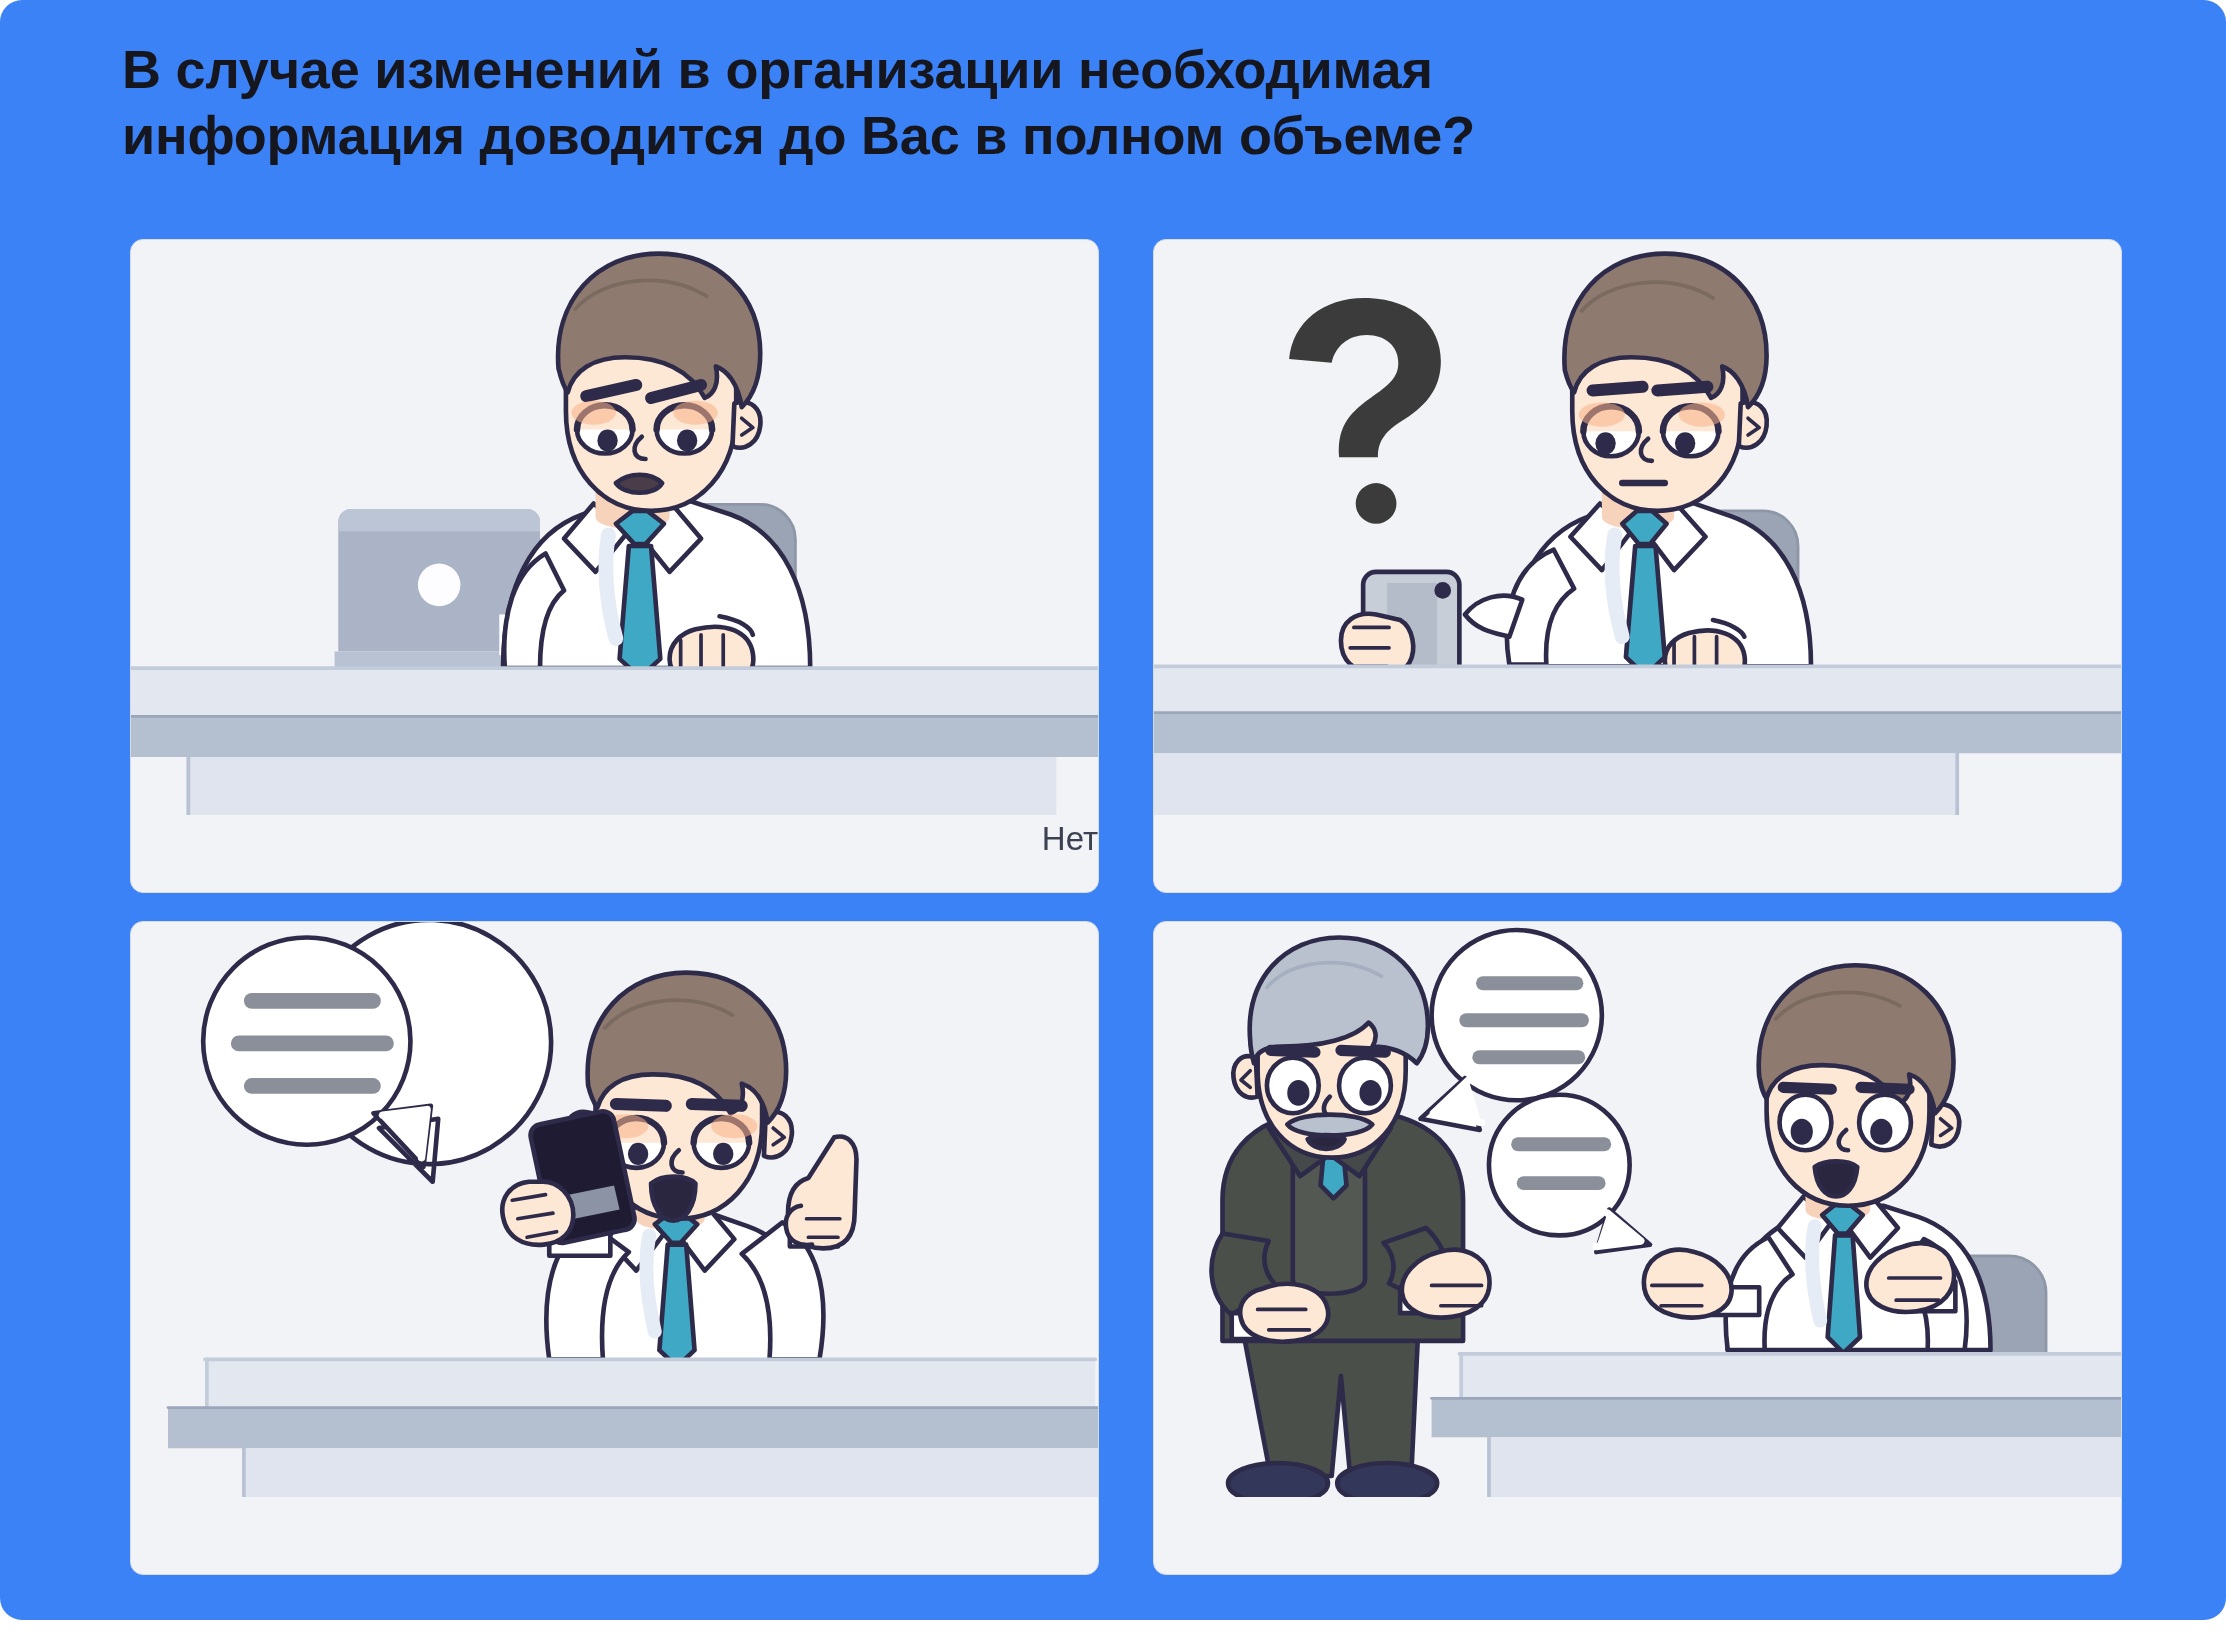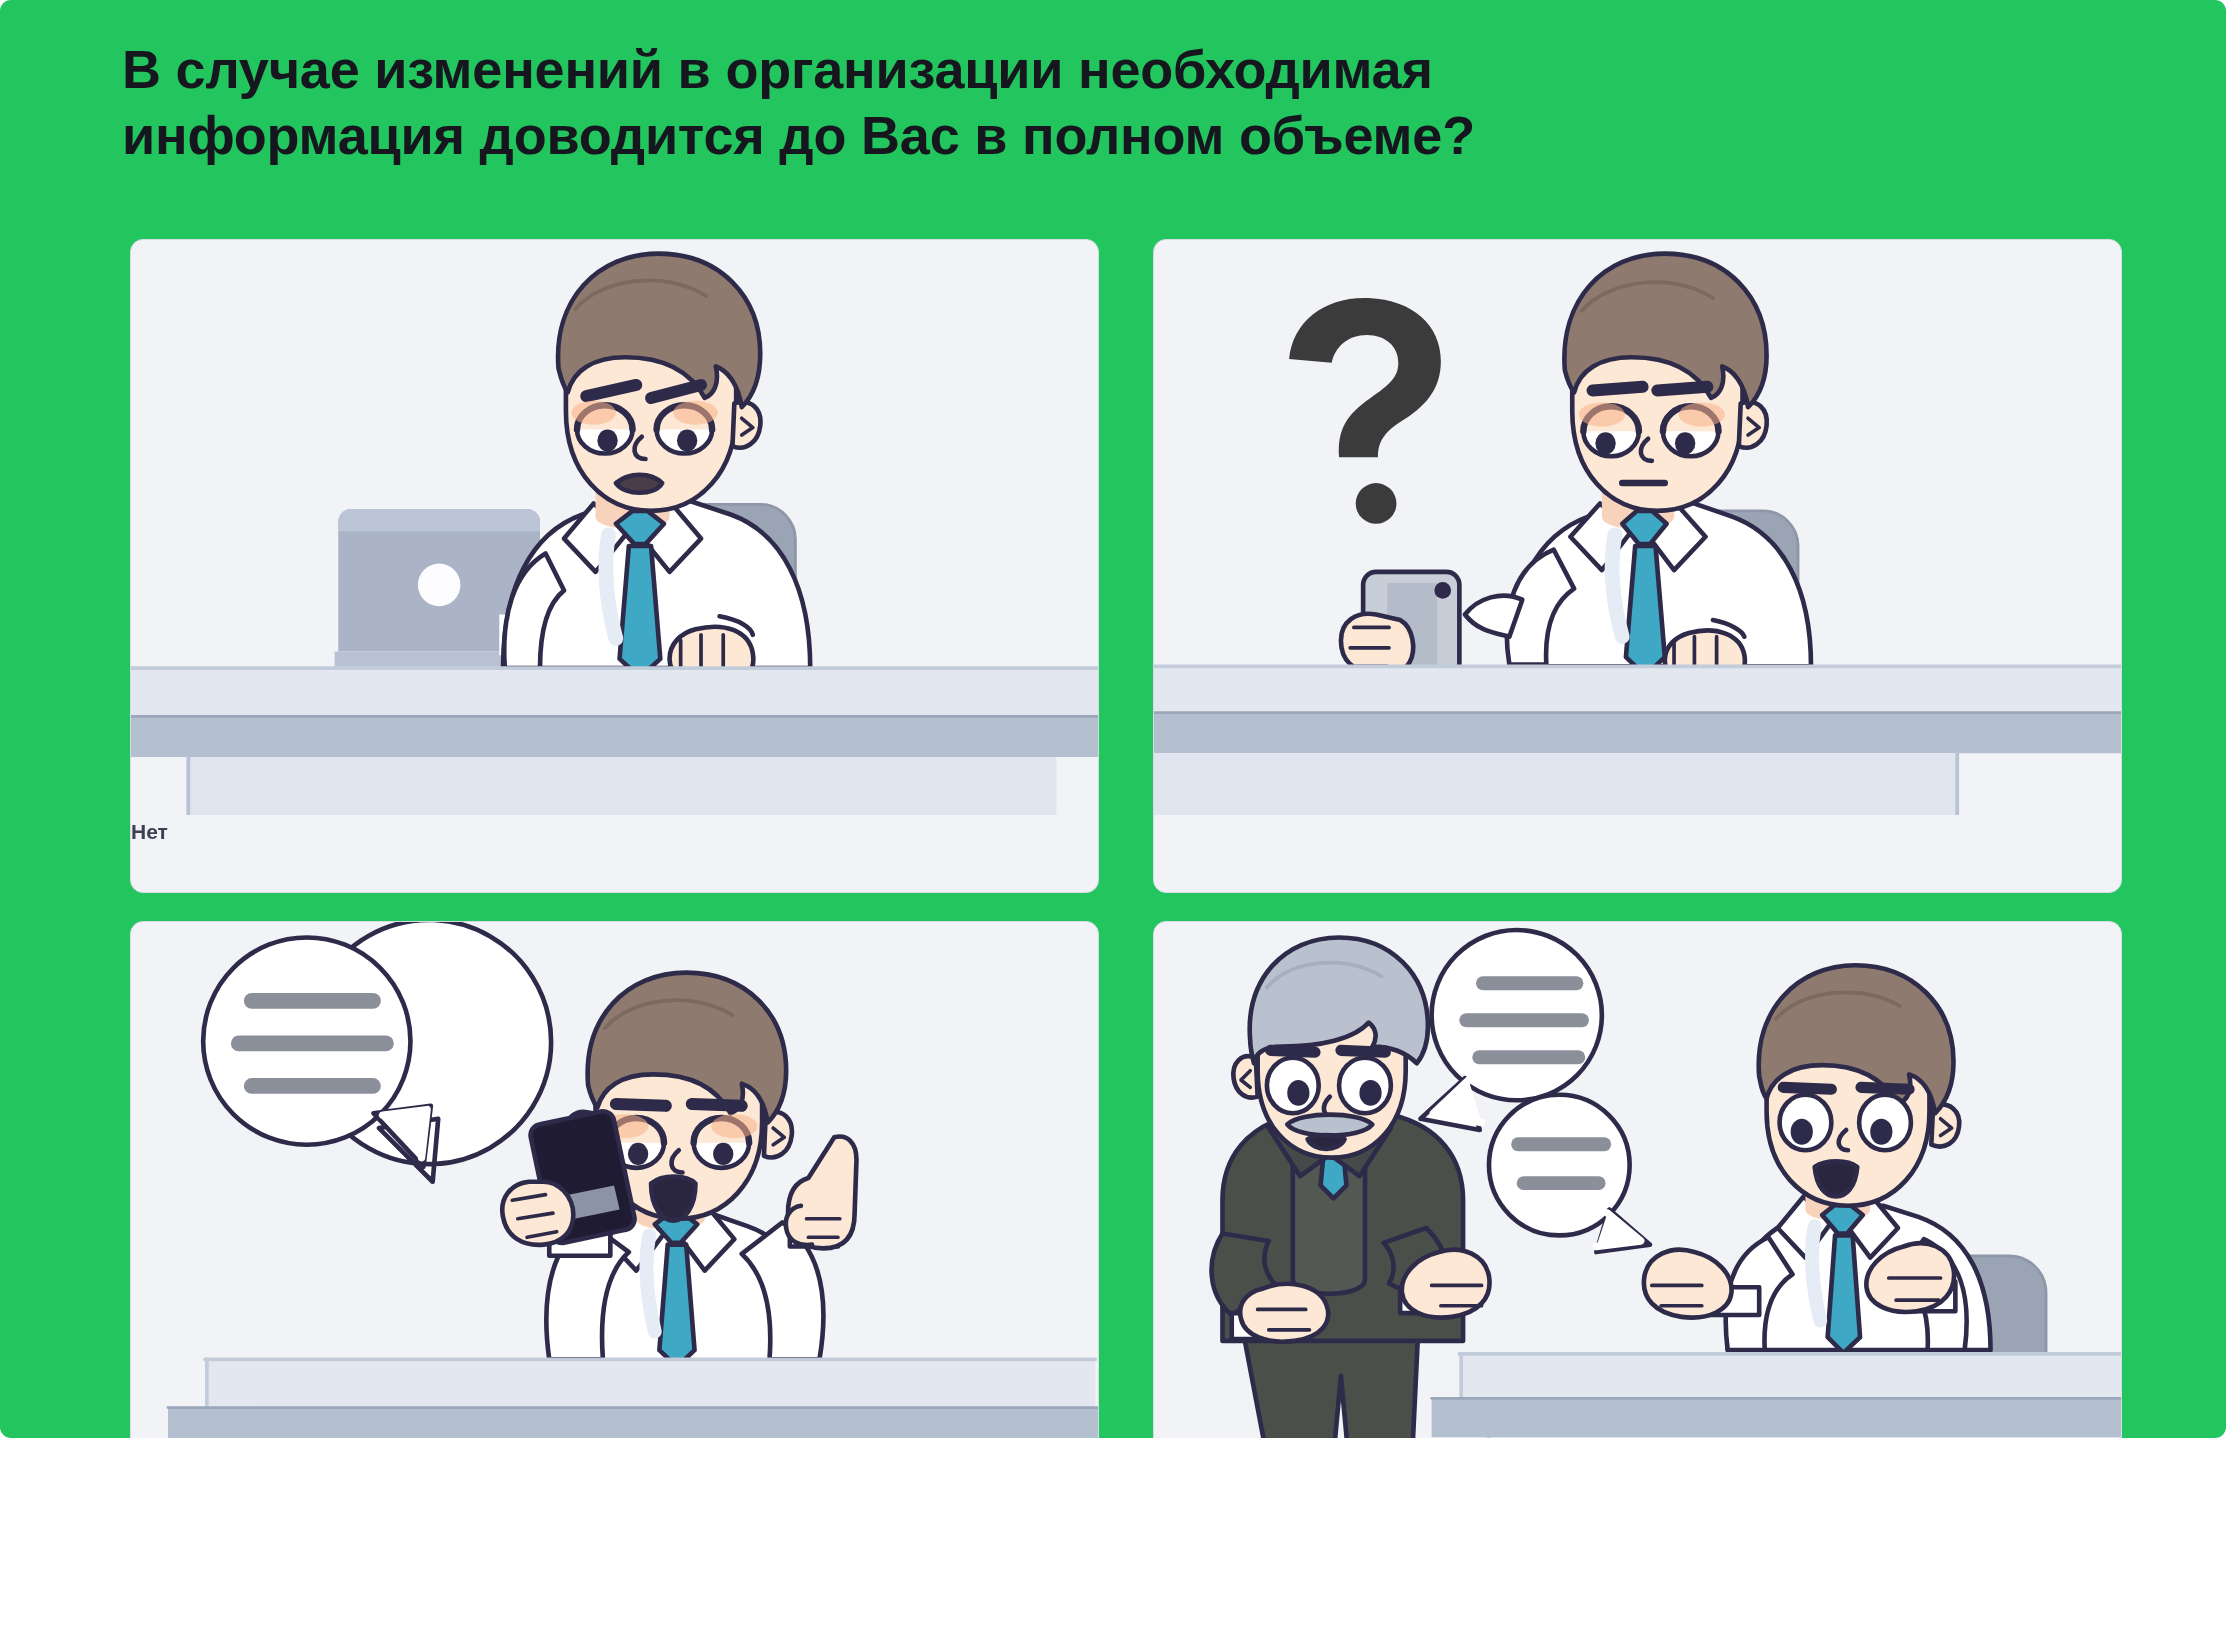--- a/index.html
+++ b/index.html
@@ -3,23 +3,23 @@
 <meta charset="utf-8">
 <style>
   * { box-sizing: border-box; margin: 0; padding: 0; }
   html, body {
     width: 2226px; height: 1646px;
     background: #ffffff;
     font-family: "Liberation Sans", "DejaVu Sans", sans-serif;
   }
   #page {
     position: relative;
-    width: 2226px; height: 1438px;
-    background: #22c55e;
-    border-radius: 11px;
+    width: 2226px; height: 1620px;
+    background: #3b82f6;
+    border-radius: 22px;
     overflow: hidden;
   }
   #heading {
     position: absolute;
     left: 122px; top: 37px;
     width: 1697px;
     font-size: 54px;
     font-weight: bold;
     line-height: 1.22;
     color: #16161f;
@@ -47,24 +47,24 @@
     position: absolute;
     left: 0; top: 0;
     width: 100%; height: 575px;
     display: block;
   }
   .art svg { display: block; width: 100%; height: 100%; }
   .card-label {
     position: absolute;
     left: 0; right: 0;
     top: 580px;
-    text-align: left;
-    font-size: 21px;
+    text-align: right;
+    font-size: 33px;
     color: #3b4150;
-    font-weight: bold;
+    font-weight: normal;
   }
 </style>
 </head>
 <body>
 
 <div id="page">
 
   <h1 id="heading">В случае изменений в организации необходимая
 информация доводится до Вас в полном объеме?</h1>
 

